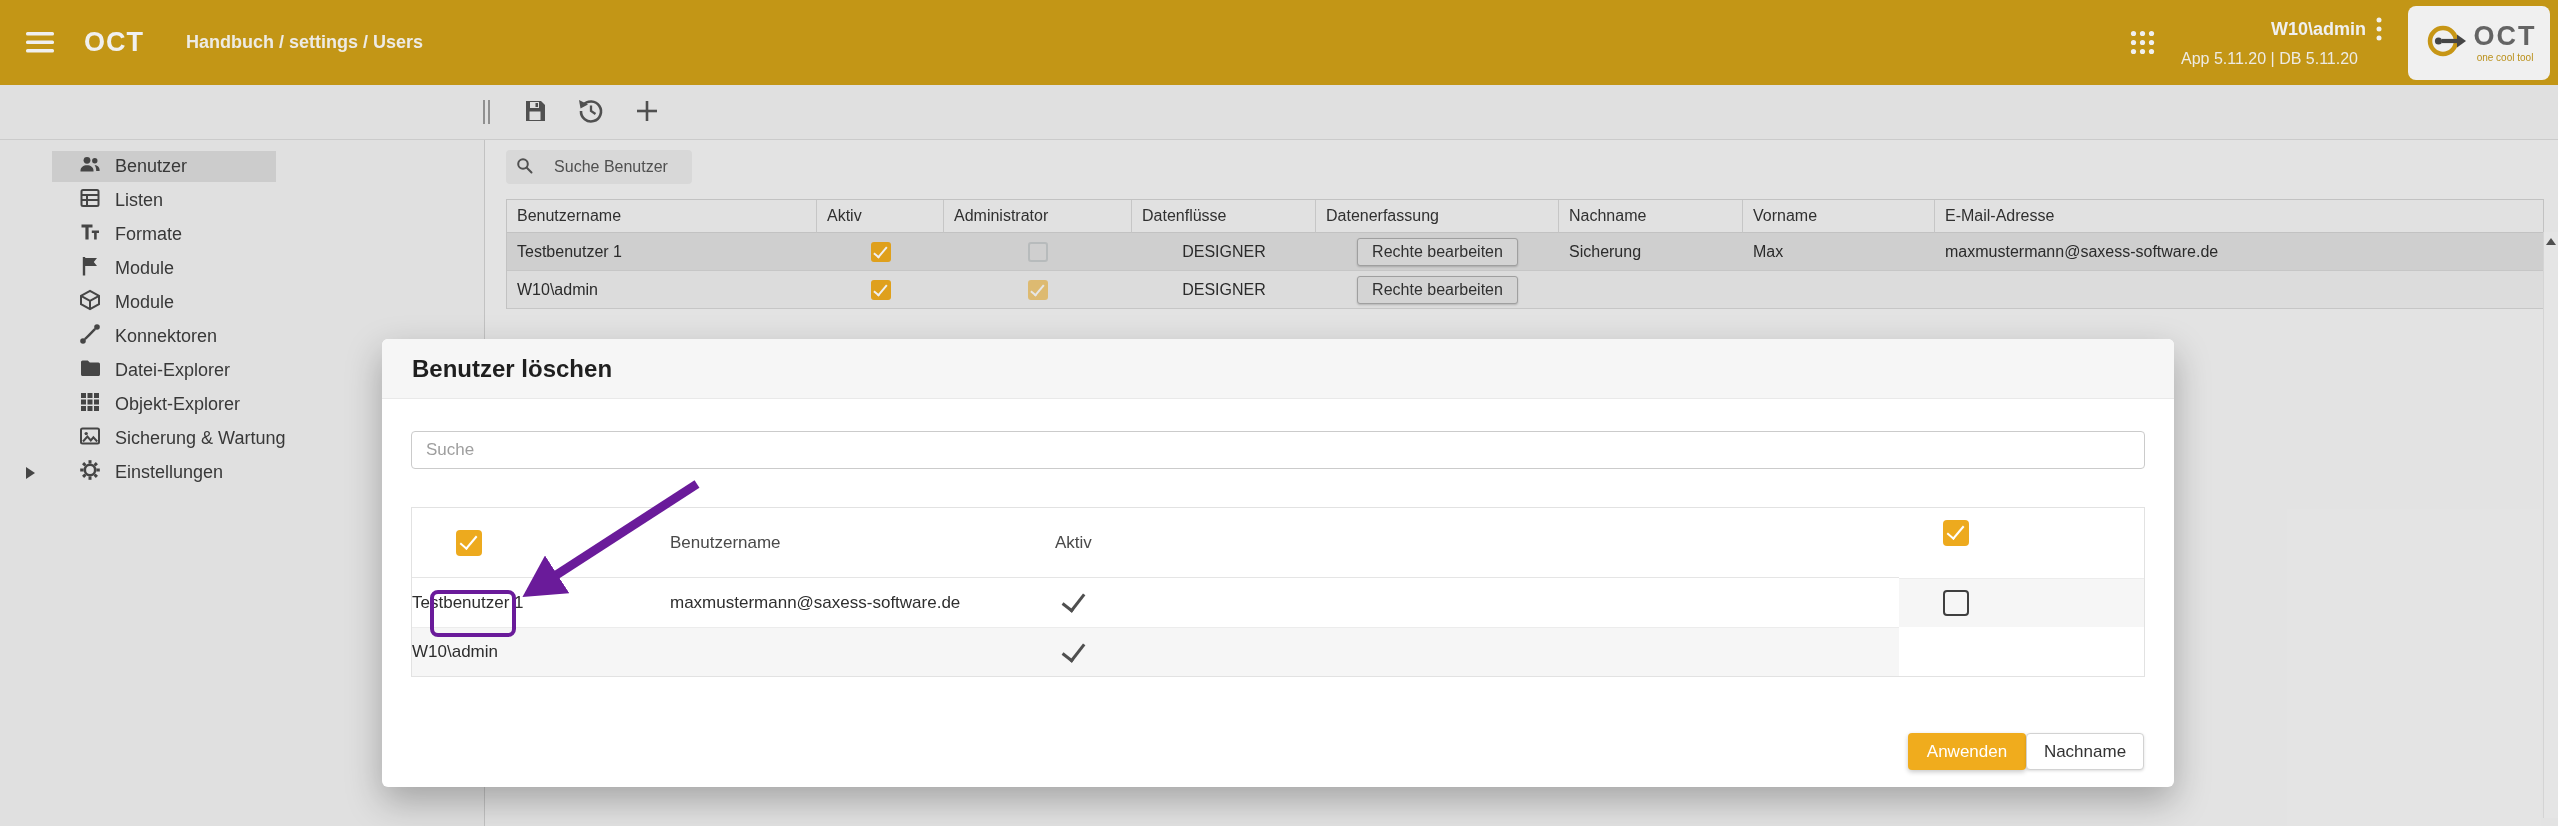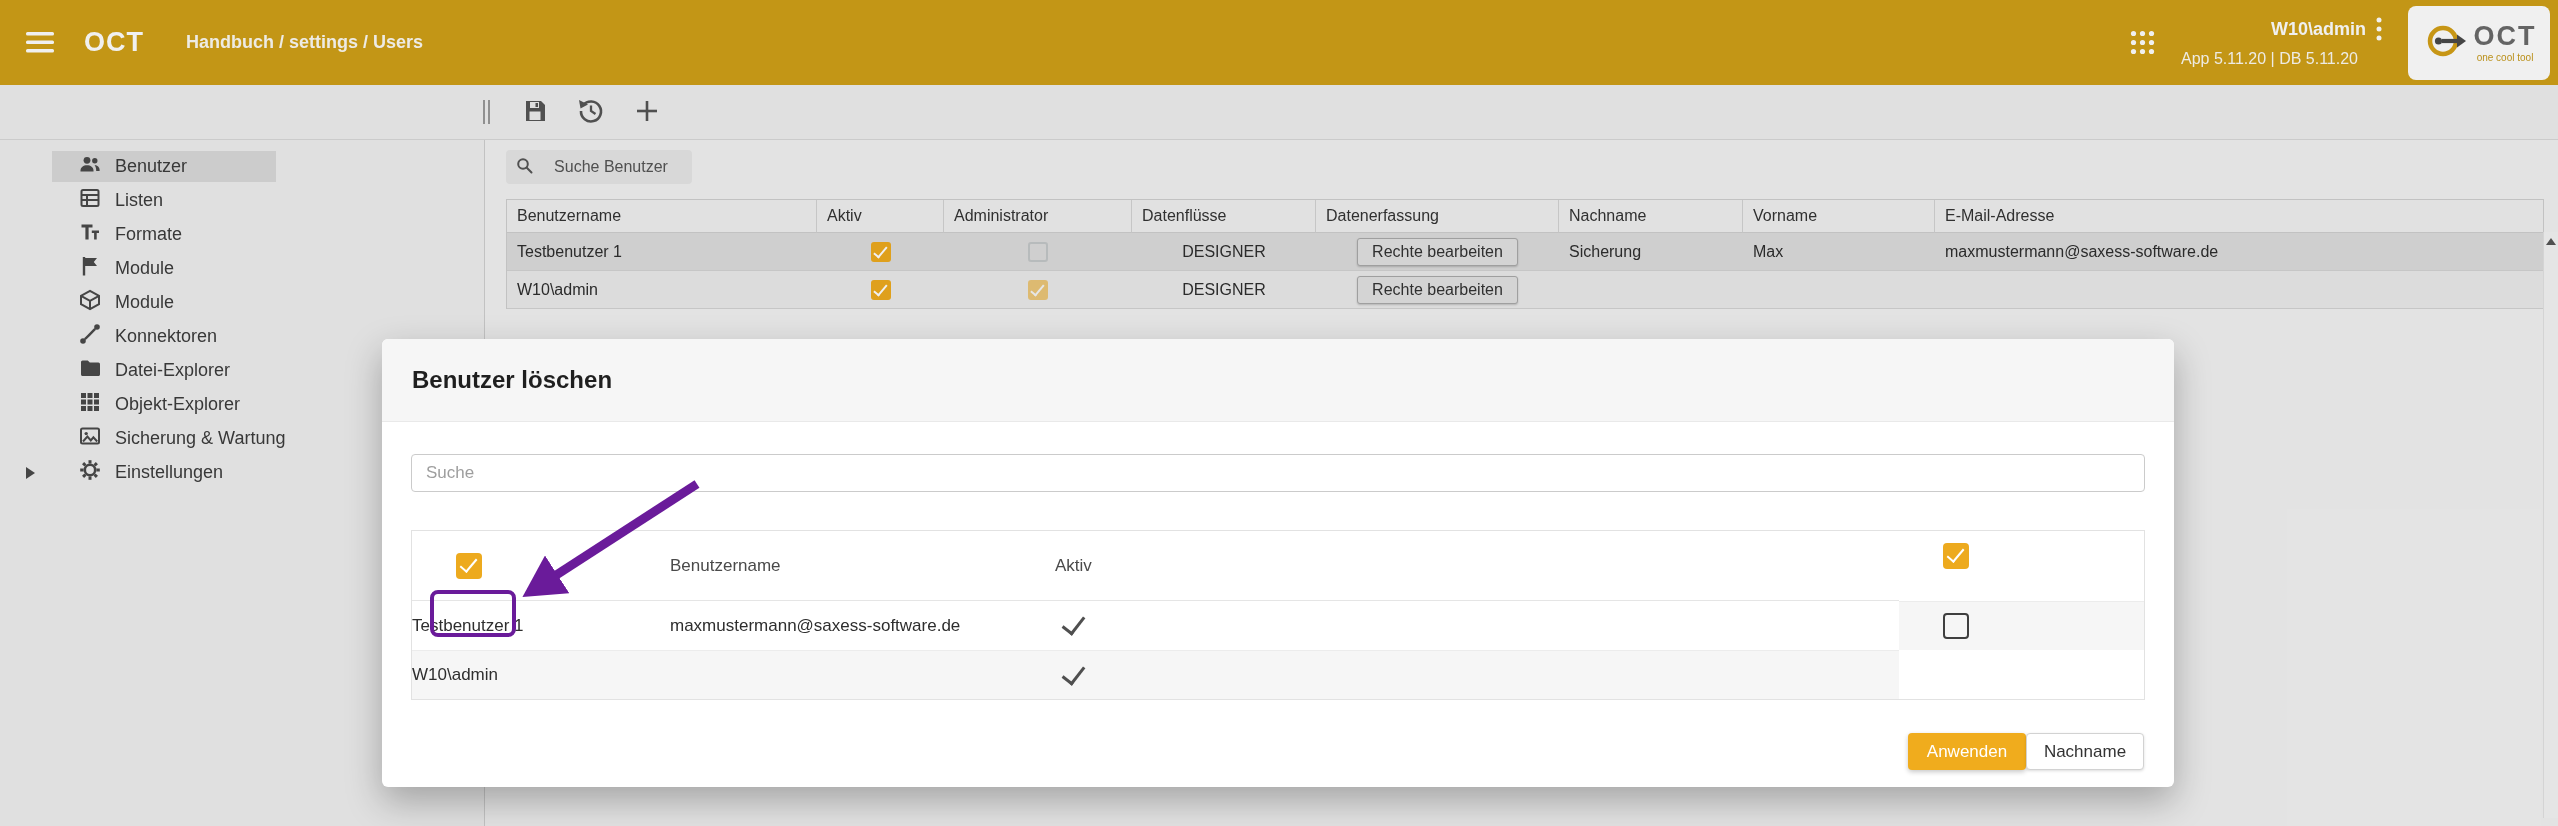--- a/index.html
+++ b/index.html
@@ -64,21 +64,21 @@
   .cb.on::after{content:"";position:absolute;border-right:2.6px solid #fff;border-bottom:2.6px solid #fff;transform:rotate(40deg);left:32%;top:10%;width:27%;height:58%;}
   .cb.sm.off{border:2px solid #AEB6B8;}
   .cb.lg.off{border:2.6px solid #3F3F3F;}
   .cb.faint{opacity:.55;}
 
   .tick{display:inline-block;width:10px;height:19px;border-right:3px solid #4F4F4F;border-bottom:3px solid #4F4F4F;transform:rotate(38deg);margin-left:12px;margin-bottom:5px;}
 
   
   .backdrop{position:absolute;inset:0;background:rgba(0,0,0,.06);z-index:5;}
   .dialog{position:absolute;left:382px;top:339px;width:1792px;height:448px;background:#fff;border-radius:6px;box-shadow:0 14px 36px rgba(0,0,0,.28);z-index:6;box-sizing:border-box;}
-  .dialog-header{height:83px;background:#F6F6F6;border-bottom:1px solid #E9E9E9;display:flex;align-items:center;padding-left:30px;border-radius:6px 6px 0 0;box-sizing:border-box;}
+  .dialog-header{height:60px;background:#F6F6F6;border-bottom:1px solid #E9E9E9;display:flex;align-items:center;padding-left:30px;border-radius:6px 6px 0 0;box-sizing:border-box;}
   .dialog-title{font-size:24px;font-weight:bold;color:#1F1F1F;}
   .dialog-search{margin:32px 29px 0;}
   .dialog-search input{width:100%;height:38px;border:1px solid #CBCBCB;border-radius:4px;padding:0 14px;font-size:17px;color:#333;box-sizing:border-box;outline:none;font-family:"Liberation Sans",sans-serif;}
   .dialog-search input::placeholder{color:#9E9E9E;}
 
   .dialog-table{margin:38px 29px 0;border:1px solid #E2E2E2;display:grid;grid-template-columns:258px 383px 846px 1fr;}
   .mh{height:70px;display:flex;align-items:center;font-size:17px;color:#4A4A4A;border-bottom:1px solid #E5E5E5;box-sizing:border-box;}
   .md{height:49px;display:flex;align-items:center;font-size:17px;color:#2E2E2E;box-sizing:border-box;}
   .mrow2{background:#F6F6F6;border-top:1px solid #ECECEC;}
   .cbcell .cb{margin-left:44px;}

